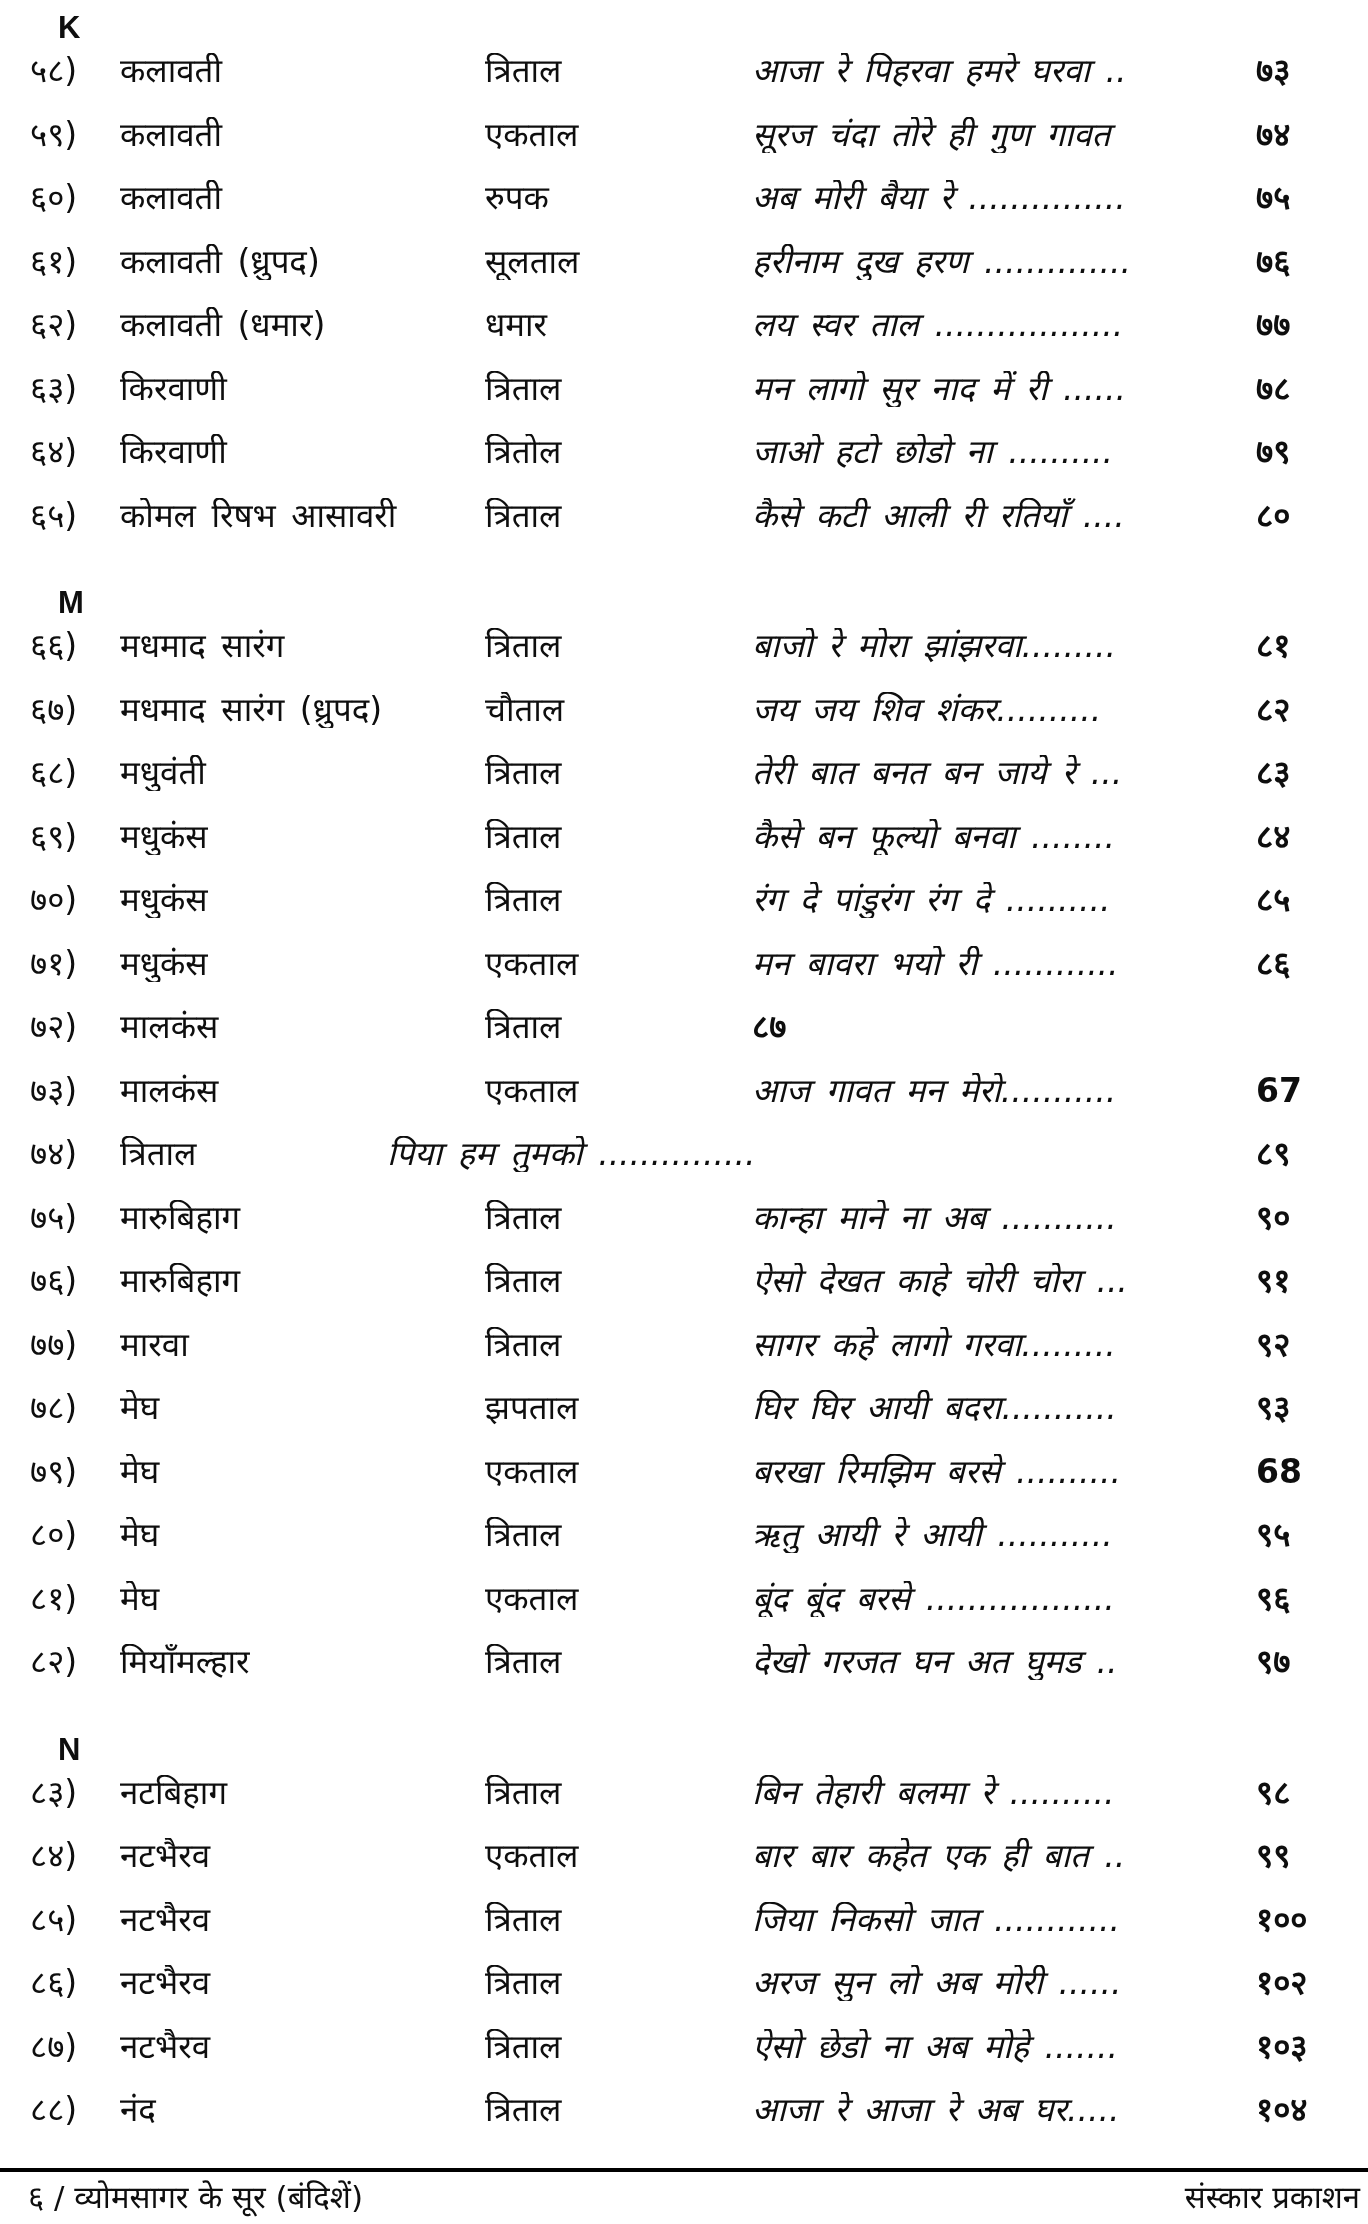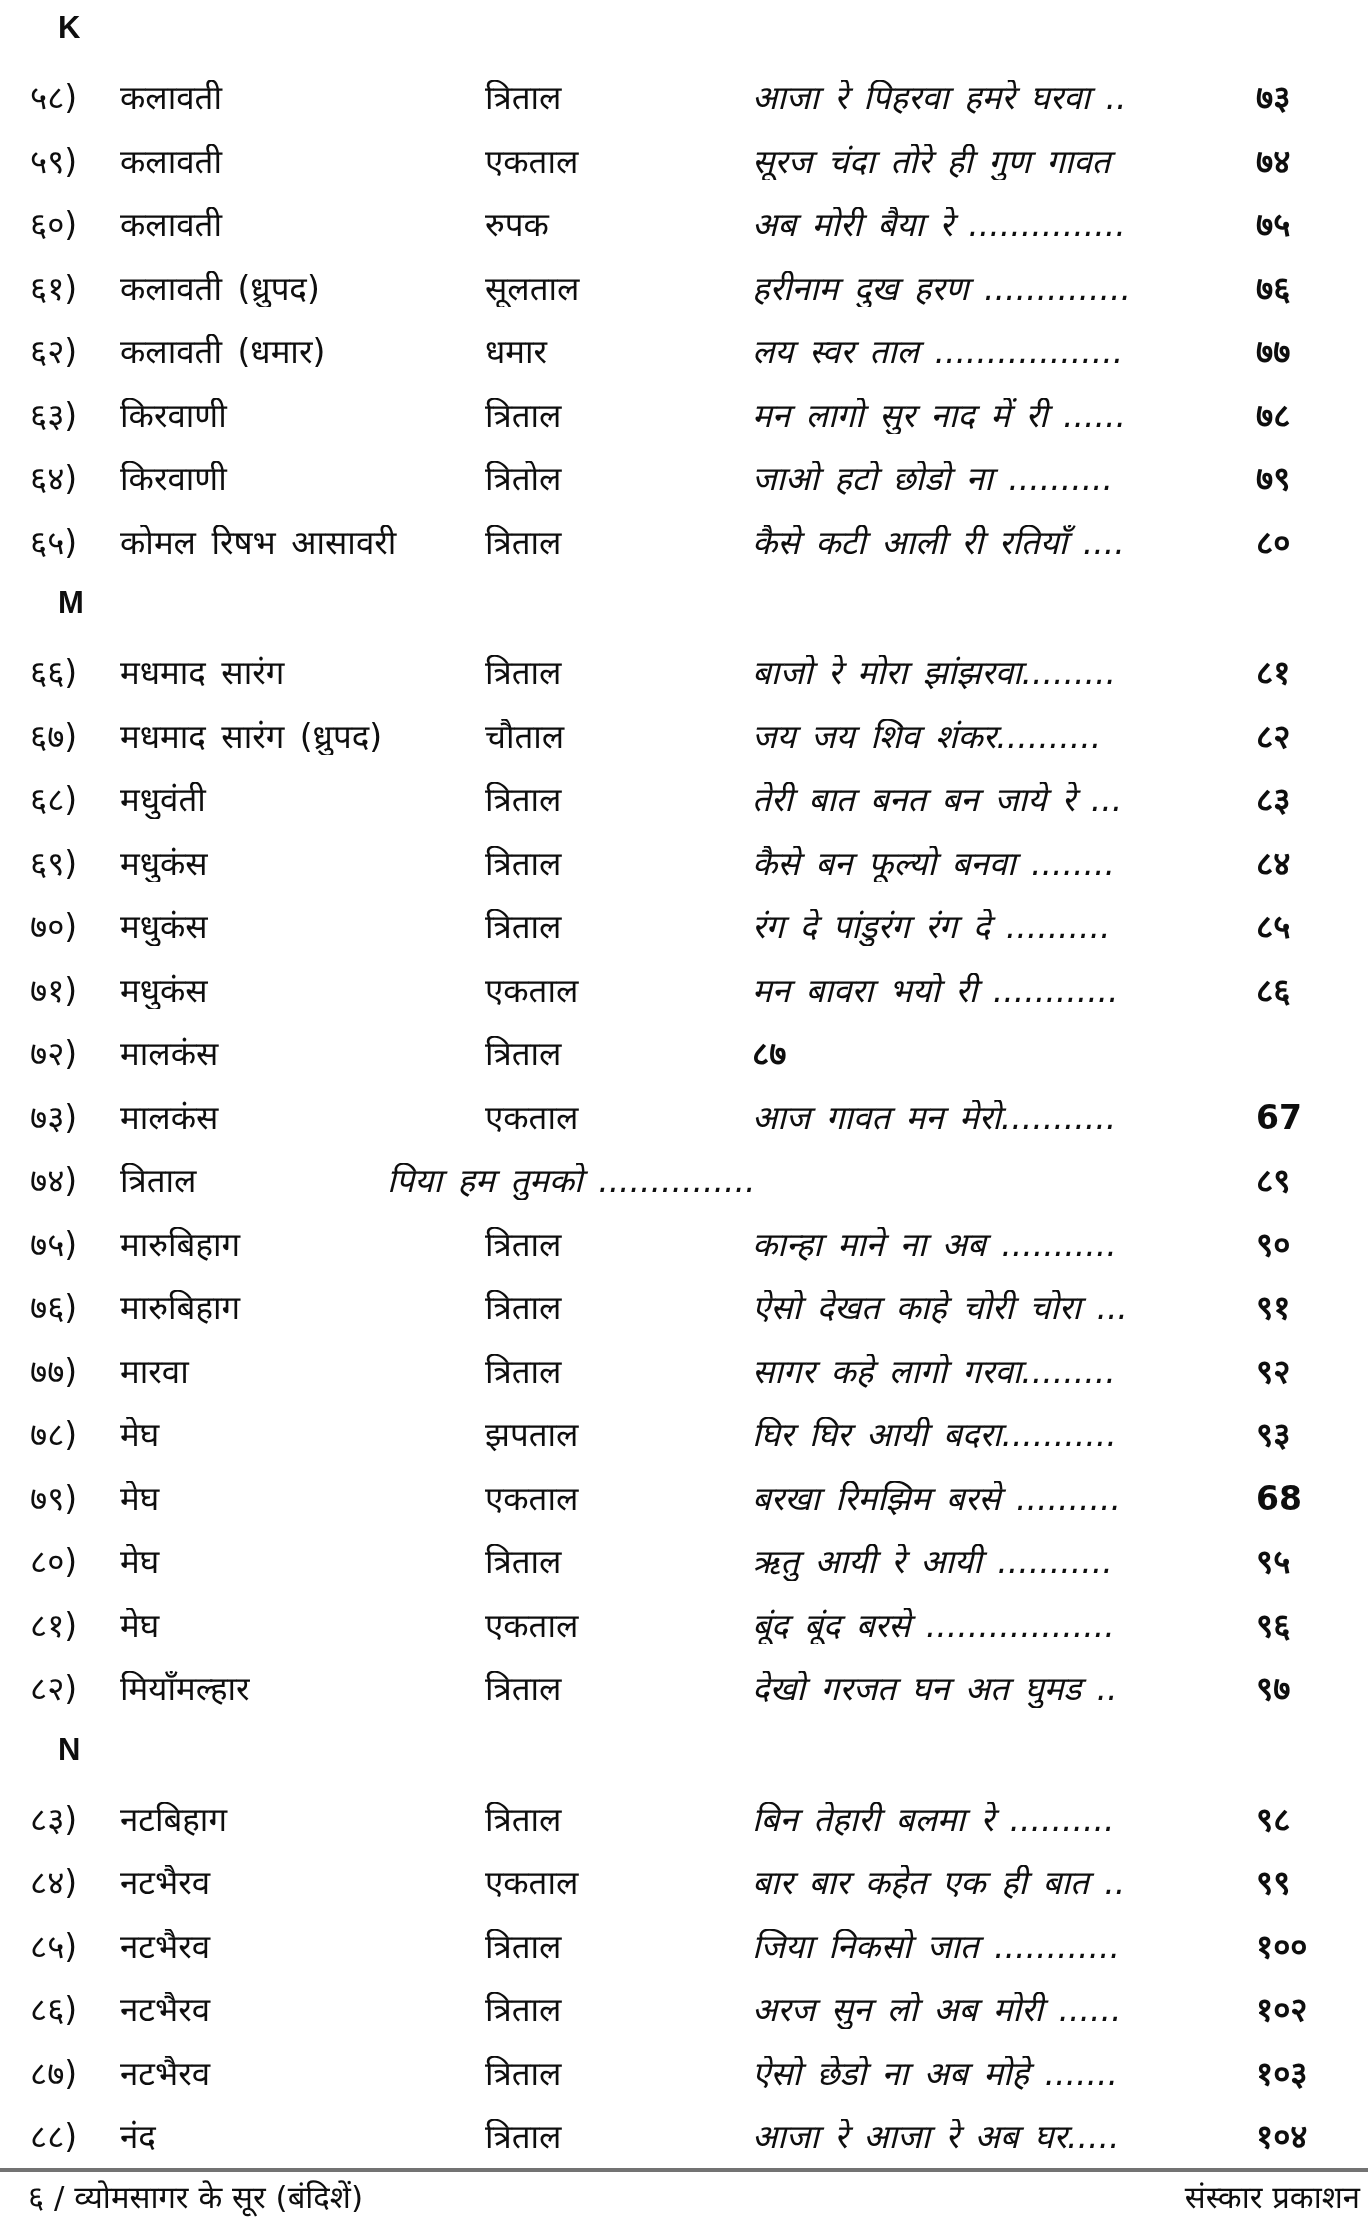--- a/index.html
+++ b/index.html
@@ -16,36 +16,36 @@
   .letter{
     font-family:"Liberation Sans","DejaVu Sans",sans-serif;
     font-weight:bold;
     font-size:31px;
     line-height:1;
     padding:8px 0 10px 58px;
   }
   .letter.gap{padding-top:26px;}
   .row{
     display:flex;
-    align-items:flex-end;
+    align-items:flex-start;
     height:63.5px;
     font-size:33px;
     line-height:1.1;
     white-space:nowrap;
     word-spacing:5px;
   }
   .c-sr{flex:0 0 90px;margin-left:30px;}
   .c-raga{flex:0 0 365px;overflow:hidden;}
   .c-taal{flex:0 0 267px;overflow:hidden;font-family:Liberation Serif, serif;}
   .c-title{flex:1 1 auto;overflow:hidden;font-style:italic;}
   .c-page{flex:0 0 108px;margin-right:4px;text-align:left;font-weight:bold;}
   .footer{
     position:absolute;left:0;right:0;bottom:0;
     height:44px;
-    border-top:4px solid #737373;
+    border-top:4px solid #000000;
     display:flex;justify-content:space-between;align-items:center;
     font-size:31px;
     padding:2px 8px 6px 28px;
     white-space:nowrap;
   }
 </style>
 </head>
 <body>
 
 <div class="page">

